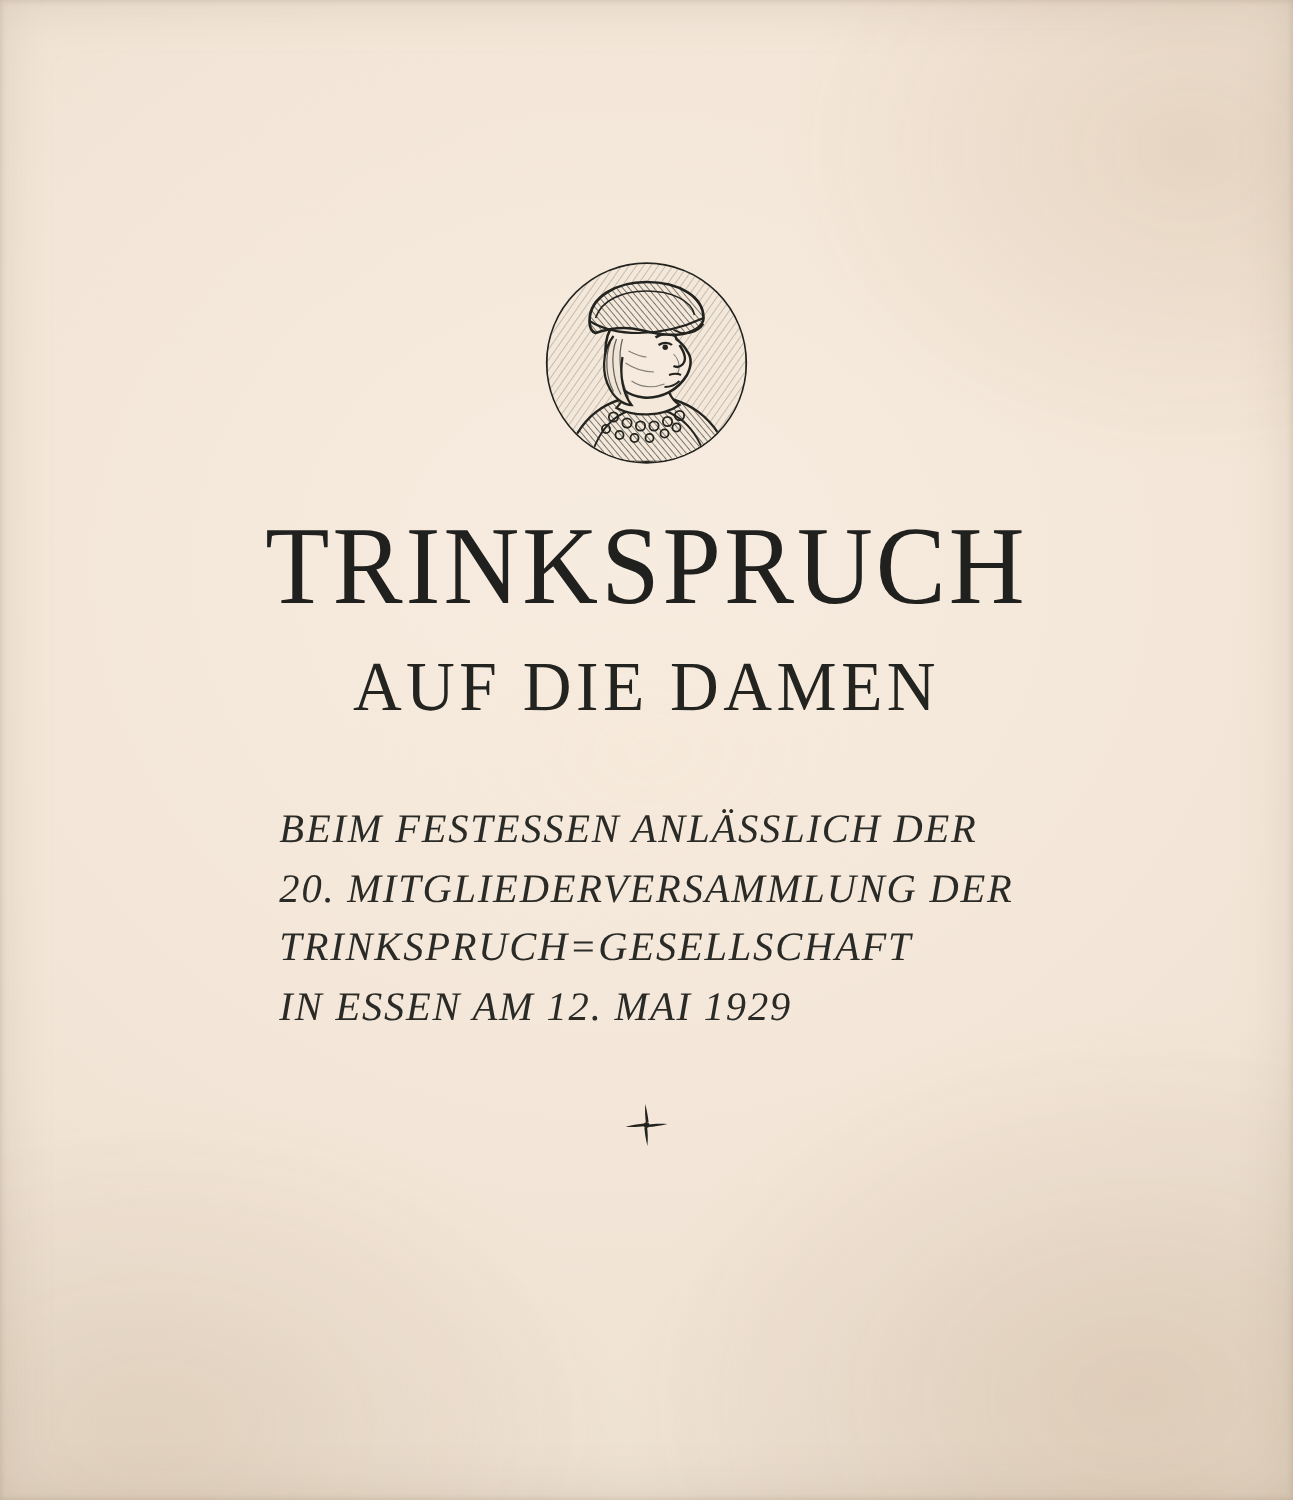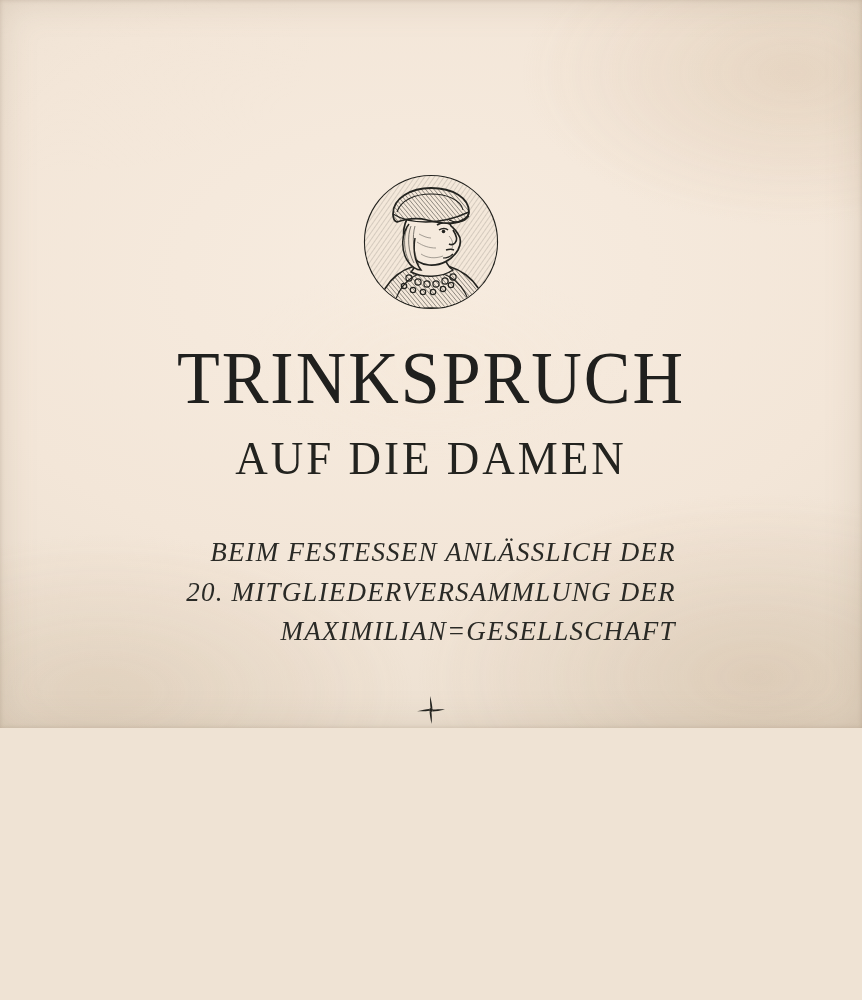--- a/index.html
+++ b/index.html
@@ -11,21 +11,21 @@
     height: 1000px;
     overflow: hidden;
     background: #efe3d4;
     font-family: "Liberation Serif", serif;
   }
 
   
   #page {
     position: relative;
     width: 862px;
-    height: 728px;
+    height: 1000px;
     background:
       radial-gradient(ellipse 120% 90% at 48% 38%, #f7ece0 0%, #f3e6d8 45%, #ece0d1 72%, #e4d7c6 100%);
     box-sizing: border-box;
     padding-left: 19px;
   }
   
   #page::before {
     content: "";
     position: absolute;
     inset: 0;
@@ -83,21 +83,21 @@
     font-size: 45px;
     line-height: 1;
     letter-spacing: 3px;
     color: #23231f;
     text-align: center;
     transform: scaleY(1.04);
   }
 
   .occasion {
     margin-top: 52px;
-    text-align: right;
+    text-align: left;
     color: #2a2a26;
     font-style: italic;
     font-size: 27px;
     line-height: 1.47;
     letter-spacing: 1.2px;
   }
   .occasion div { white-space: nowrap; }
 
   .ornament {
     margin-top: 34px;
@@ -195,21 +195,22 @@
         </g>
       </svg>
     </div>
 
     <div class="title-main">TRINKSPRUCH</div>
     <div class="title-sub">AUF DIE DAMEN</div>
 
     <div class="occasion">
       <div>BEIM FESTESSEN ANLÄSSLICH DER</div>
       <div>20. MITGLIEDERVERSAMMLUNG DER</div>
-      <div>MAXIMILIAN=GESELLSCHAFT</div>
+      <div>TRINKSPRUCH=GESELLSCHAFT</div>
+      <div>IN ESSEN AM 12. MAI 1929</div>
     </div>
 
     <div class="ornament">
       <svg viewBox="0 0 48 48" width="48" height="48" aria-hidden="true">
         <g fill="#23231f">
           <path d="M23.2 10 C24.4 15 25.2 19.5 25.4 22.2 C24.8 22.3 24.2 22.4 23.6 22.6 C23.2 19.4 22.8 14.8 23.2 10 Z"></path>
           <path d="M24.6 38 C23.4 33 22.8 28.6 22.6 25.8 C23.2 25.7 23.8 25.6 24.4 25.4 C24.8 28.6 25.1 33.2 24.6 38 Z"></path>
           <path d="M10 25.2 C15 24 19.4 23.2 22.2 23 C22.3 23.6 22.4 24.2 22.6 24.8 C19.4 25.2 14.8 25.6 10 25.2 Z"></path>
           <path d="M38 23.4 C33 24.6 28.6 25.2 25.8 25.4 C25.7 24.8 25.6 24.2 25.4 23.6 C28.6 23.2 33.2 22.9 38 23.4 Z"></path>
           <circle cx="24" cy="24" r="1.9"></circle>

